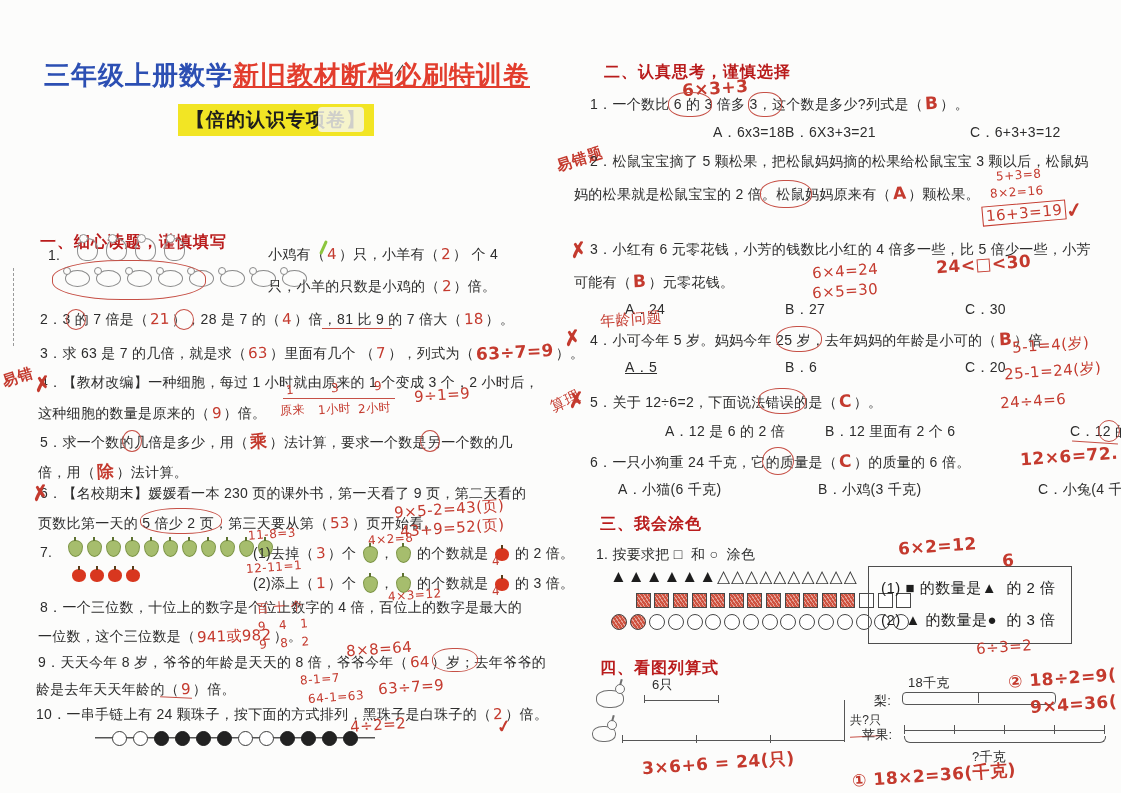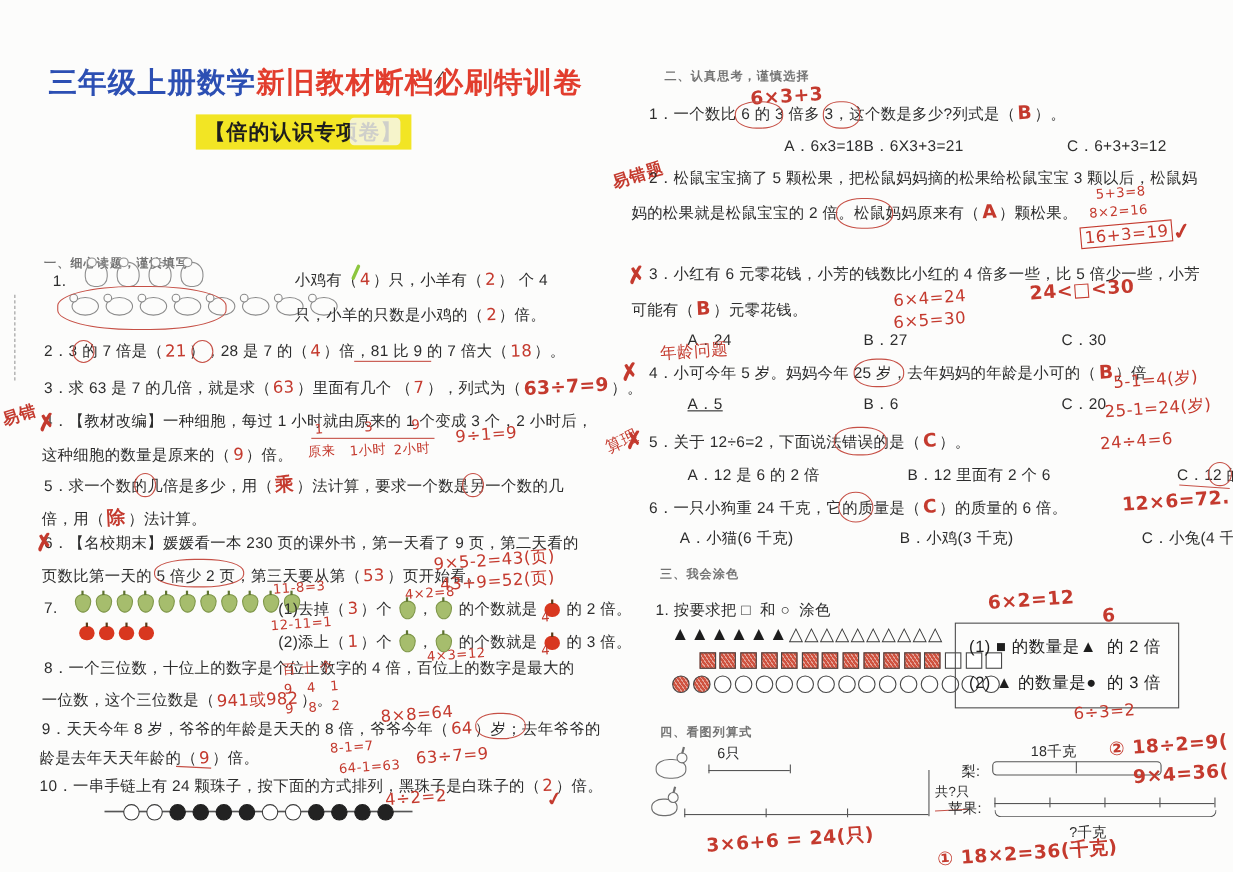--- a/index.html
+++ b/index.html
@@ -3,24 +3,24 @@
 <meta charset="utf-8">
 <style>
   html,body{margin:0;padding:0;background:#e8e8e8;}
   #page{position:relative;width:1121px;height:793px;background:#fcfcfb;overflow:hidden;
         font-family:"Liberation Sans",sans-serif;color:#2d2d2d;}
   
   .line{position:absolute;white-space:pre;font-size:14px;letter-spacing:.3px;line-height:1.35;}
   .seg.p{color:#2d2d2d;}
   .seg.r{color:#c43a2e;font-family:"DejaVu Sans",sans-serif;font-size:15px;display:inline-block;transform:rotate(-2deg);padding:0 2px;}
   .seg.rb{color:#c43a2e;font-family:"DejaVu Sans",sans-serif;font-size:17px;font-weight:bold;display:inline-block;transform:rotate(-3deg);padding:0 2px;}
-  .heading{position:absolute;color:#737373;font-weight:bold;font-size:11px;letter-spacing:1px;white-space:pre;}
+  .heading{position:absolute;color:#b91c1c;font-weight:bold;font-size:16px;letter-spacing:1px;white-space:pre;}
   .title{position:absolute;font-size:26px;font-weight:bold;white-space:pre;letter-spacing:1px;}
   .title .blue{color:#2c4fb3;}
-  .title .red{color:#e23d2d;}
+  .title .red{color:#e23d2d;text-decoration:underline;}
   .subtitle{position:absolute;background:#f2e524;color:#1d1d1d;font-weight:bold;font-size:19px;padding:3px 8px;letter-spacing:1px;}
   .smudge{position:absolute;background:rgba(246,246,240,.82);border-radius:4px;}
   .opt{display:inline-block;color:#2d2d2d;}
   
   .ann{position:absolute;color:#c43a2e;font-family:"DejaVu Sans",sans-serif;font-size:15px;white-space:pre;transform:rotate(-4deg);letter-spacing:.5px;}
   .ann.small{font-size:12px;}
   .ann.big{font-size:17px;font-weight:bold;}
   .ann.pre{white-space:pre;line-height:1.5;}
   .ann.boxed{border:1.6px solid #c43a2e;padding:0 3px;transform:rotate(-5deg);}
   .stamp{position:absolute;color:#c43a2e;font-family:"DejaVu Sans",sans-serif;font-weight:bold;font-size:15px;transform:rotate(-18deg);letter-spacing:1px;}
@@ -177,21 +177,21 @@
   <div class="circ" style="left:776px;top:326px;width:44px;height:24px;border-radius:45%;"></div>
   <span class="ann" style="left:1012px;top:336px;">5-1=4(岁)</span>
   <span class="ann" style="left:1004px;top:362px;">25-1=24(岁)</span>
   <span class="ann" style="left:1000px;top:392px;">24÷4=6</span>
   <div class="line" style="left:625px;top:358px;"><span class="opt" style="width:160px;text-decoration:underline;">A．5</span><span class="opt" style="width:180px;">B．6</span><span class="opt">C．20</span></div>
 
   <span class="ann" style="left:550px;top:392px;transform:rotate(-25deg);">算理</span>
   <span class="ck" style="left:568px;top:388px;font-size:20px;">✗</span>
   <div class="line" style="left:590px;top:390px;"><span class="seg p">5．关于 12÷6=2，下面说法错误的是（</span><span class="seg rb">C</span><span class="seg p">）。</span></div>
   <div class="circ" style="left:758px;top:388px;width:46px;height:24px;border-radius:45%;"></div>
-  <div class="line" style="left:625px;top:422px;"><span class="opt" style="width:200px;">A．12 是 6 的 2 倍</span><span class="opt" style="width:245px;">B．12 里面有 2 个 6</span><span class="opt">C．12 的 6 倍是 2</span></div>
+  <div class="line" style="left:625px;top:422px;"><span class="opt" style="width:200px;text-align:center;">A．12 是 6 的 2 倍</span><span class="opt" style="width:245px;">B．12 里面有 2 个 6</span><span class="opt">C．12 的 6 倍是 2</span></div>
   <div class="circ" style="left:1098px;top:420px;width:20px;height:20px;"></div>
   <div class="rline" style="left:1072px;top:442px;width:46px;transform:rotate(4deg);"></div>
   <span class="ann big" style="left:1020px;top:446px;">12×6=72.</span>
 
   <div class="line" style="left:590px;top:450px;"><span class="seg p">6．一只小狗重 24 千克，它的质量是（</span><span class="seg rb">C</span><span class="seg p">）的质量的 6 倍。</span></div>
   <div class="circ" style="left:762px;top:447px;width:30px;height:26px;"></div>
   <div class="line" style="left:618px;top:480px;"><span class="opt" style="width:200px;">A．小猫(6 千克)</span><span class="opt" style="width:220px;">B．小鸡(3 千克)</span><span class="opt">C．小兔(4 千克)</span></div>
 
   <div class="heading" style="left:600px;top:514px;">三、我会涂色</div>
   <div class="line" style="left:596px;top:545px;"><span class="seg p">1. 按要求把 □  和 ○  涂色</span></div>
@@ -216,21 +216,21 @@
   <span class="icon deer" style="position:absolute;left:592px;top:726px;width:22px;height:14px;"></span>
   <div class="hline" style="left:622px;top:740px;width:222px;"></div>
   <div class="vtick" style="left:622px;top:735px;height:8px;"></div>
   <div class="vtick" style="left:696px;top:735px;height:8px;"></div>
   <div class="vtick" style="left:770px;top:735px;height:8px;"></div>
   <div class="vtick" style="left:844px;top:700px;height:42px;"></div>
   <div class="line" style="left:850px;top:712px;font-size:12px;"><span class="seg p">共?只</span></div>
   <div class="rline" style="left:850px;top:736px;width:30px;transform:rotate(-3deg);"></div>
   <span class="ann big" style="left:642px;top:752px;">3×6+6 = 24(只)</span>
 
-  <div class="line" style="left:908px;top:674px;font-size:13px;margin-left:29px;"><span class="seg p">18千克</span></div>
+  <div class="line" style="left:908px;top:674px;font-size:13px;"><span class="seg p">18千克</span></div>
   <div class="line" style="left:874px;top:692px;font-size:13px;"><span class="seg p">梨:</span></div>
   <div class="bar" style="left:902px;top:692px;width:152px;height:11px;border-radius:4px;"></div>
   <div class="vtick" style="left:978px;top:692px;height:11px;"></div>
   <div class="line" style="left:862px;top:726px;font-size:13px;"><span class="seg p">苹果:</span></div>
   <div class="hline" style="left:904px;top:730px;width:228px;max-width:200px;"></div>
   <div class="vtick" style="left:904px;top:725px;height:9px;"></div>
   <div class="vtick" style="left:954px;top:725px;height:9px;"></div>
   <div class="vtick" style="left:1004px;top:725px;height:9px;"></div>
   <div class="vtick" style="left:1054px;top:725px;height:9px;"></div>
   <div class="vtick" style="left:1104px;top:725px;height:9px;"></div>

